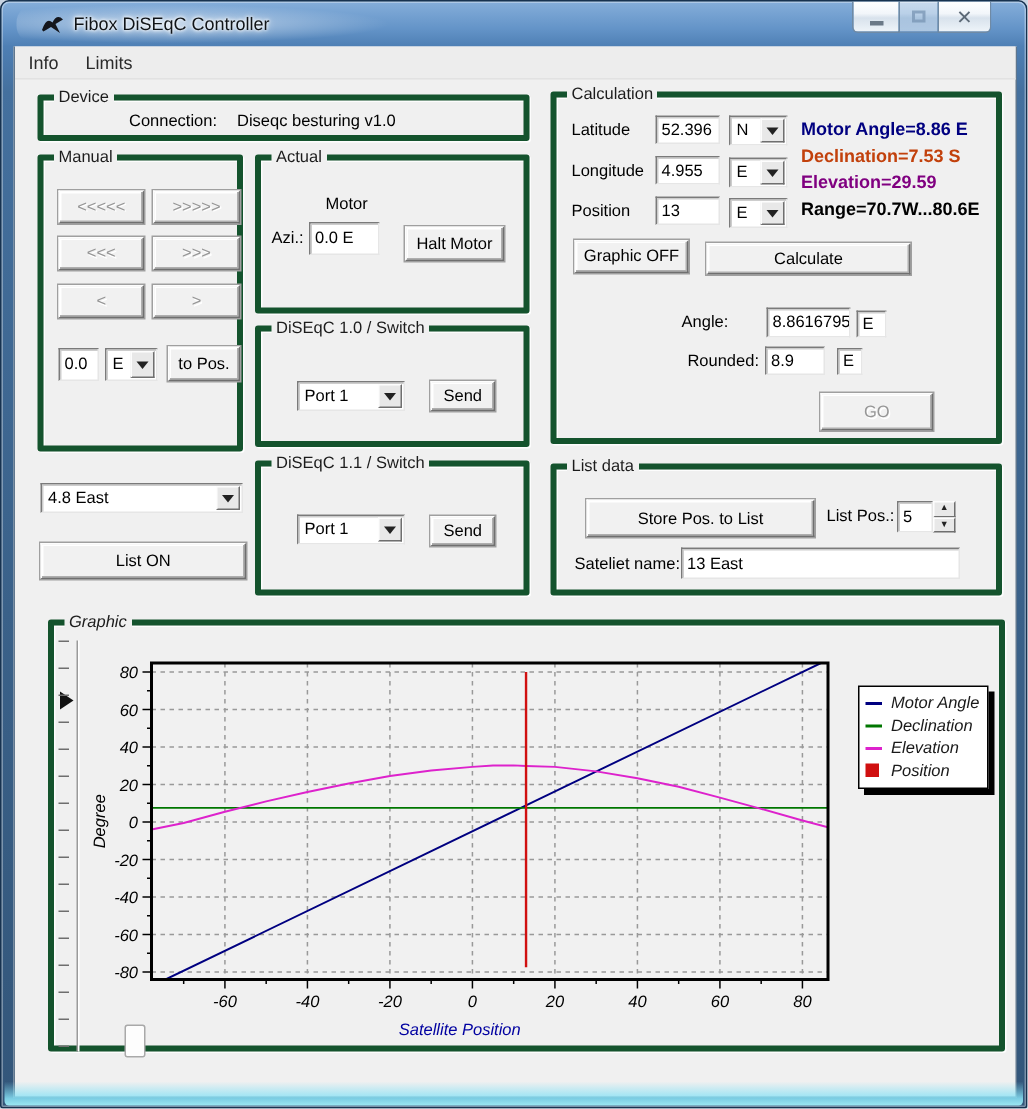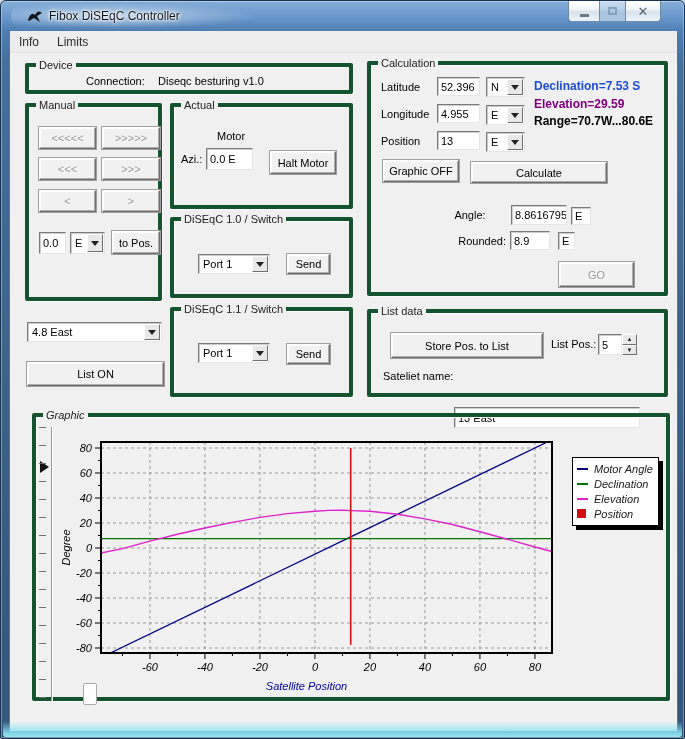--- a/index.html
+++ b/index.html
@@ -175,46 +175,47 @@
       </div>
       <div class="label" style="left:10px;top:70px;">Position</div>
       <div class="field" style="left:66px;top:66px;width:43px;height:19px;">13</div>
       <div class="combo" style="left:115px;top:67px;width:39px;height:20px;">
         <span>E</span>
         <span class="dd">
             <span class="dd-arrow"></span>
           </span>
       </div>
       <div id="calc-results" style="position:absolute;left:163px;top:13px;">
-          <div class="result-line" style="color: #1d4ed8;">Declination=7.53 S</div>
+          <div class="result-line" style="color: rgb(0, 0, 128);">Motor Angle=8.86 E</div>
+          <div class="result-line" style="color: #c2410c;">Declination=7.53 S</div>
           <div class="result-line" style="color: rgb(128, 0, 128);">Elevation=29.59</div>
           <div class="result-line" style="color: rgb(0, 0, 0);">Range=70.7W...80.6E</div>
         </div>
       <div class="btn" style="left:12px;top:95px;width:76px;height:22px;">Graphic OFF</div>
       <div class="btn" style="left:100px;top:97px;width:136px;height:21px;">Calculate</div>
       <div class="label" style="left:63px;top:144px;width:72px;text-align:center;">Angle:</div>
       <div class="field" style="left:140px;top:140px;width:56px;height:20px;">8.8616795</div>
       <div class="field" style="left:200px;top:142px;width:20px;height:18px;">E</div>
       <div class="label" style="left:63px;top:170px;width:72px;text-align:right;">Rounded:</div>
       <div class="field" style="left:139px;top:166px;width:40px;height:19px;">8.9</div>
       <div class="field" style="left:187px;top:167px;width:17px;height:18px;">E</div>
-      <div class="btn disabled" style="left:188px;top:197px;width:75px;height:25px;">GO</div>
+      <div class="btn disabled" style="left:176px;top:197px;width:75px;height:25px;">GO</div>
     </div>
 
     <div class="groupbox" style="left:357px;top:278px;width:301px;height:88px;">
       <div class="grouplabel">List data</div>
       <div class="btn" style="left:20px;top:20px;width:152px;height:25px;">Store Pos. to List</div>
       <div class="label" style="left:180px;top:25px;">List Pos.:</div>
       <div class="field" style="left:227px;top:21px;width:24px;height:21px;">5</div>
       <div class="spinbtns" style="left:251px;top:21px;width:15px;height:21px;">
         <div class="spin">▲</div>
         <div class="spin">▼</div>
       </div>
       <div class="label" style="left:12px;top:57px;">Sateliet name:</div>
-      <div class="field" style="left:83px;top:52px;width:186px;height:21px;margin-top:42px;">13 East</div>
+      <div class="field" style="left:83px;top:52px;width:186px;height:21px;">13 East</div>
     </div>
 
     <div class="groupbox" style="left:22px;top:382px;width:638px;height:288px;font-style:italic;">
       <div class="grouplabel">Graphic</div>
       <div id="trackbar" style="position:absolute;left:0;top:0;width:20px;height:288px;">
         <div class="trackbar-line"></div>
         <div class="trackbar-thumb" style="top:44px;"></div>
       <div class="trackbar-tick" style="top: 10px;"></div>
           <div class="trackbar-tick" style="top: 28px;"></div>
           <div class="trackbar-tick" style="top: 46px;"></div>

